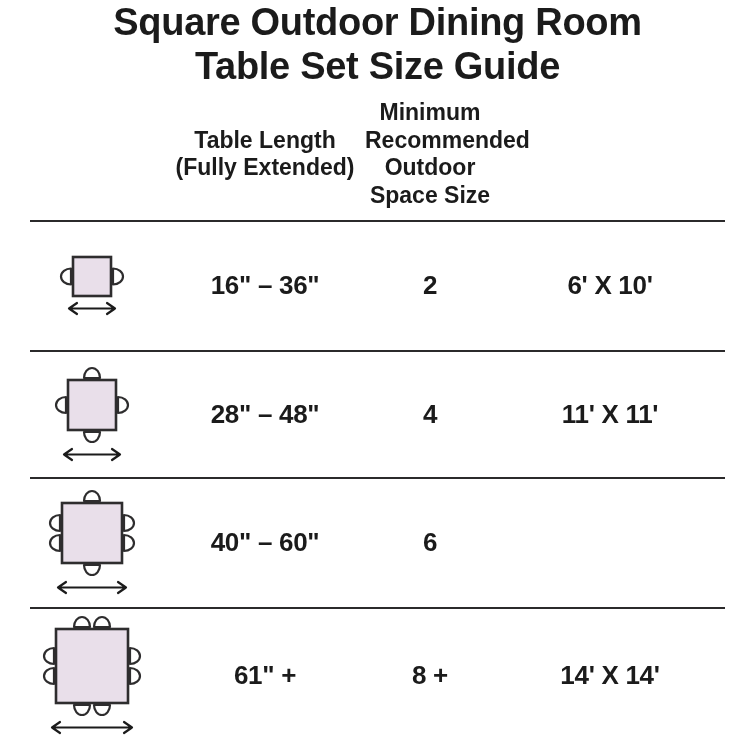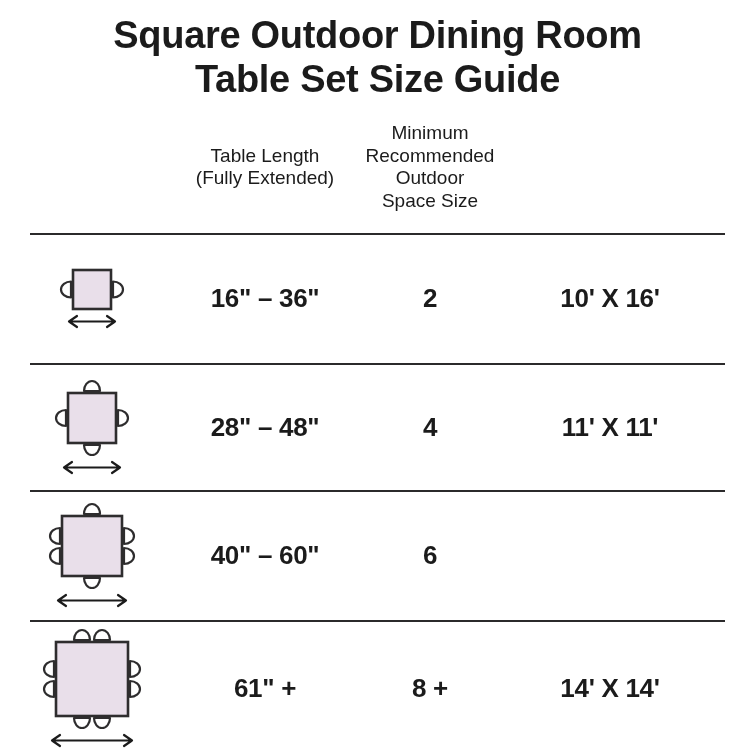--- a/index.html
+++ b/index.html
@@ -6,39 +6,38 @@
   .page {
     position: relative;
     width: 755px;
     height: 755px;
     background: var(--bg, #ffffff);
     color: var(--text, #1b1b1b);
     font-family: "Liberation Sans", sans-serif;
     overflow: hidden;
   }
   .title {
-    padding-top: 13px;
     text-align: center;
     font-size: 38px;
     line-height: 1.17;
     font-weight: bold;
     white-space: pre;
     letter-spacing: -0.3px;
   }
   .headers {
     margin: 0 30px;
     height: 131px;
     display: grid;
     grid-template-columns: 135px 200px 130px 1fr;
     align-items: center;
   }
   .header-cell {
     text-align: center;
-    font-weight: normal;
-    font-size: 19px;
+    font-weight: bold;
+    font-size: 23px;
     line-height: 1.2;
     white-space: pre;
   }
   .row {
     margin: 0 30px;
     display: grid;
     grid-template-columns: 135px 200px 130px 1fr;
     align-items: center;
     border-top: 2.5px solid var(--divider, #2b2a2b);
     box-sizing: border-box;
@@ -84,21 +83,21 @@
       <div class="icon-cell">
         <svg viewBox="0 0 66 62" width="66" height="62">
             <rect x="14" y="2" width="38" height="39" fill="#E9DFEA" stroke="#2e2d2e" stroke-width="2.6"></rect>
             <path d="M 12 13.5 L 12 29.5 A 10 8 0 0 1 12 13.5 Z" fill="#ffffff" stroke="#2e2d2e" stroke-width="2.2" stroke-linejoin="round"></path>
             <path d="M 54 13.5 L 54 29.5 A 10 8 0 0 0 54 13.5 Z" fill="#ffffff" stroke="#2e2d2e" stroke-width="2.2" stroke-linejoin="round"></path>
             <path d="M 10 53.5 L 56 53.5 M 18 48 L 10 53.5 L 18 59 M 48 48 L 56 53.5 L 48 59" fill="none" stroke="#1b1b1b" stroke-width="2.2" stroke-linecap="round" stroke-linejoin="round"></path>
           </svg>
       </div>
       <div class="cell">16" – 36"</div>
       <div class="cell">2</div>
-      <div class="cell">10' X 16'</div>
+      <div class="cell">6' X 10'</div>
     </div>
 
     <div class="row row-2">
       <div class="icon-cell">
         <svg viewBox="0 0 76 97" width="76" height="97">
             <rect x="14" y="14" width="48" height="50" fill="#E9DFEA" stroke="#2e2d2e" stroke-width="2.6"></rect>
             <path d="M 12 31 L 12 47 A 10 8 0 0 1 12 31 Z" fill="#ffffff" stroke="#2e2d2e" stroke-width="2.2" stroke-linejoin="round"></path>
             <path d="M 64 31 L 64 47 A 10 8 0 0 0 64 31 Z" fill="#ffffff" stroke="#2e2d2e" stroke-width="2.2" stroke-linejoin="round"></path>
             <path d="M 30 12 L 46 12 A 8 10 0 0 0 30 12 Z" fill="#ffffff" stroke="#2e2d2e" stroke-width="2.2" stroke-linejoin="round"></path>
             <path d="M 30 66 L 46 66 A 8 10 0 0 1 30 66 Z" fill="#ffffff" stroke="#2e2d2e" stroke-width="2.2" stroke-linejoin="round"></path>

